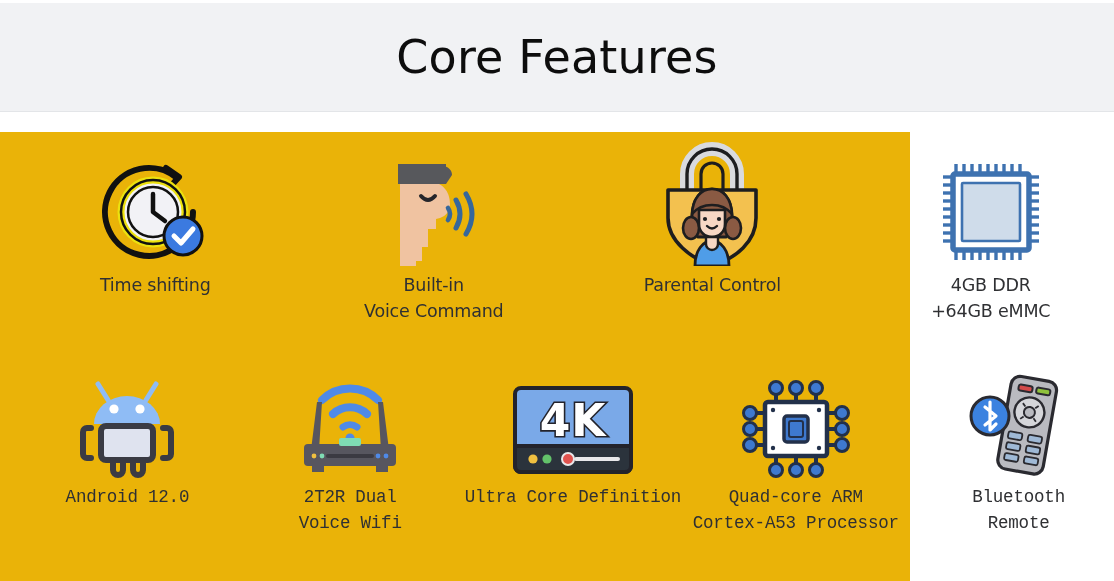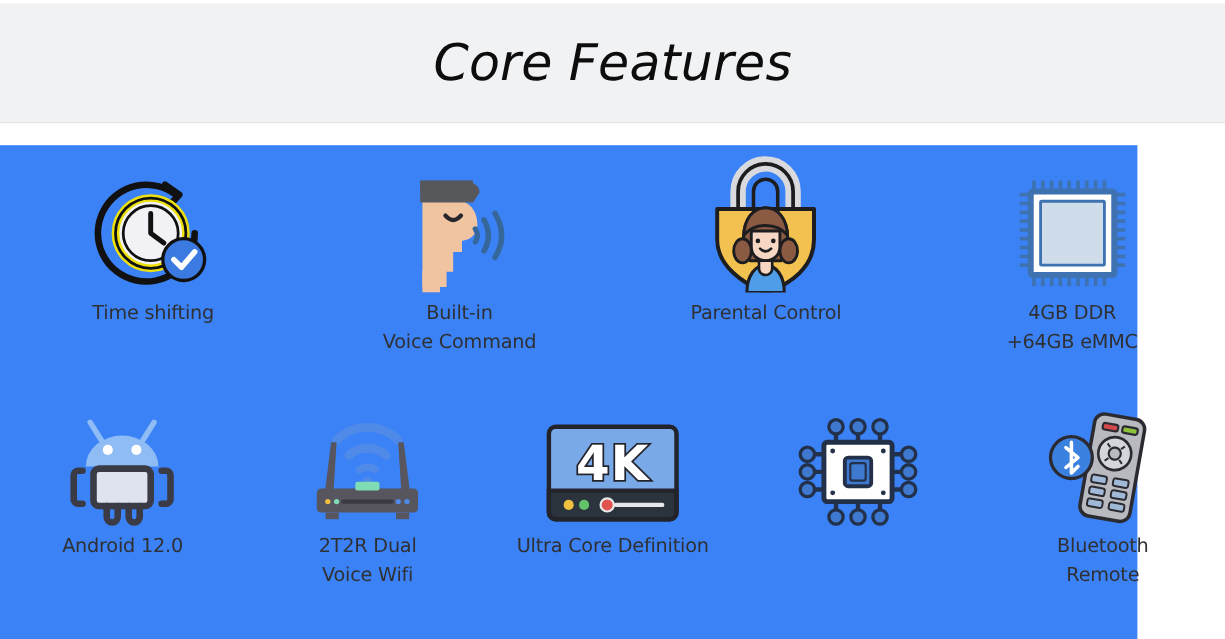--- a/index.html
+++ b/index.html
@@ -26,39 +26,39 @@
     top: 3px;
     left: 0;
     width: 1114px;
     height: 109px;
     background: #f1f2f4;
     border-bottom: 1px solid #e3e5e8;
     display: flex;
     align-items: center;
     justify-content: center;
     box-sizing: border-box;
-    font-style: italic;
   }
   .header-title {
     font-size: 46px;
     font-weight: 400;
     color: #0d0d0d;
     letter-spacing: 0.2px;
     line-height: 1;
     font-family: "DejaVu Sans", sans-serif;
   }
 
   
   .features {
     position: absolute;
     top: 132px;
     left: 0;
-    width: 1034px;
+    width: 894px;
     height: 449px;
-    background: #3b82f6;
+    background: #eab308;
+    padding-left: 16px;
   }
   .feature-row {
     display: flex;
     width: 1114px;
     height: 224px;
   }
   .feature-cell {
     flex: 1 1 0;
     display: flex;
     flex-direction: column;
@@ -76,21 +76,21 @@
   .feature-label {
     margin-top: 6px;
     font-size: 17.5px;
     line-height: 26px;
     color: #2f3033;
     text-align: center;
     white-space: pre-line;
     font-family: "DejaVu Sans", sans-serif;
     letter-spacing: -0.2px;
   }
-  .row2 .feature-label { margin-top: 4px; }
+  .row2 .feature-label { margin-top: 4px; font-family: Liberation Mono, monospace; }
   .row2 .icon-box { height: 118px; }
   svg { display: block; }
 </style>
 </head>
 <body>
 
 <div class="page">
 
   <div class="header-band">
     <div class="header-title">Core Features</div>
@@ -329,20 +329,22 @@
             </g>
             <rect x="25" y="24" width="62" height="54" rx="3" fill="#ffffff" stroke="#22304a" stroke-width="4.5"></rect>
             <rect x="44" y="38" width="24" height="26" rx="3" fill="#3e79cf" stroke="#22304a" stroke-width="3.5"></rect>
             <rect x="49" y="43" width="14" height="16" rx="2" fill="none" stroke="#22304a" stroke-width="2"></rect>
             <circle cx="33" cy="32" r="2.2" fill="#22304a"></circle>
             <circle cx="79" cy="32" r="2.2" fill="#22304a"></circle>
             <circle cx="33" cy="70" r="2.2" fill="#22304a"></circle>
             <circle cx="79" cy="70" r="2.2" fill="#22304a"></circle>
           </svg>
         </div>
+        <div class="feature-label">Quad-core ARM
+Cortex-A53 Processor</div>
       </div>
 
       <div class="feature-cell">
         <div class="icon-box">
           <svg width="110" height="108" viewBox="0 0 110 108">
 
             <g transform="rotate(10 62 54)">
               <rect x="40" y="6" width="46" height="94" rx="9" fill="#b9bac0" stroke="#2a2a30" stroke-width="3.2"></rect>
               <rect x="48" y="14" width="14" height="6" rx="2" fill="#d44a4a" stroke="#2a2a30" stroke-width="2"></rect>
               <rect x="66" y="14" width="14" height="6" rx="2" fill="#8fc23c" stroke="#2a2a30" stroke-width="2"></rect>

